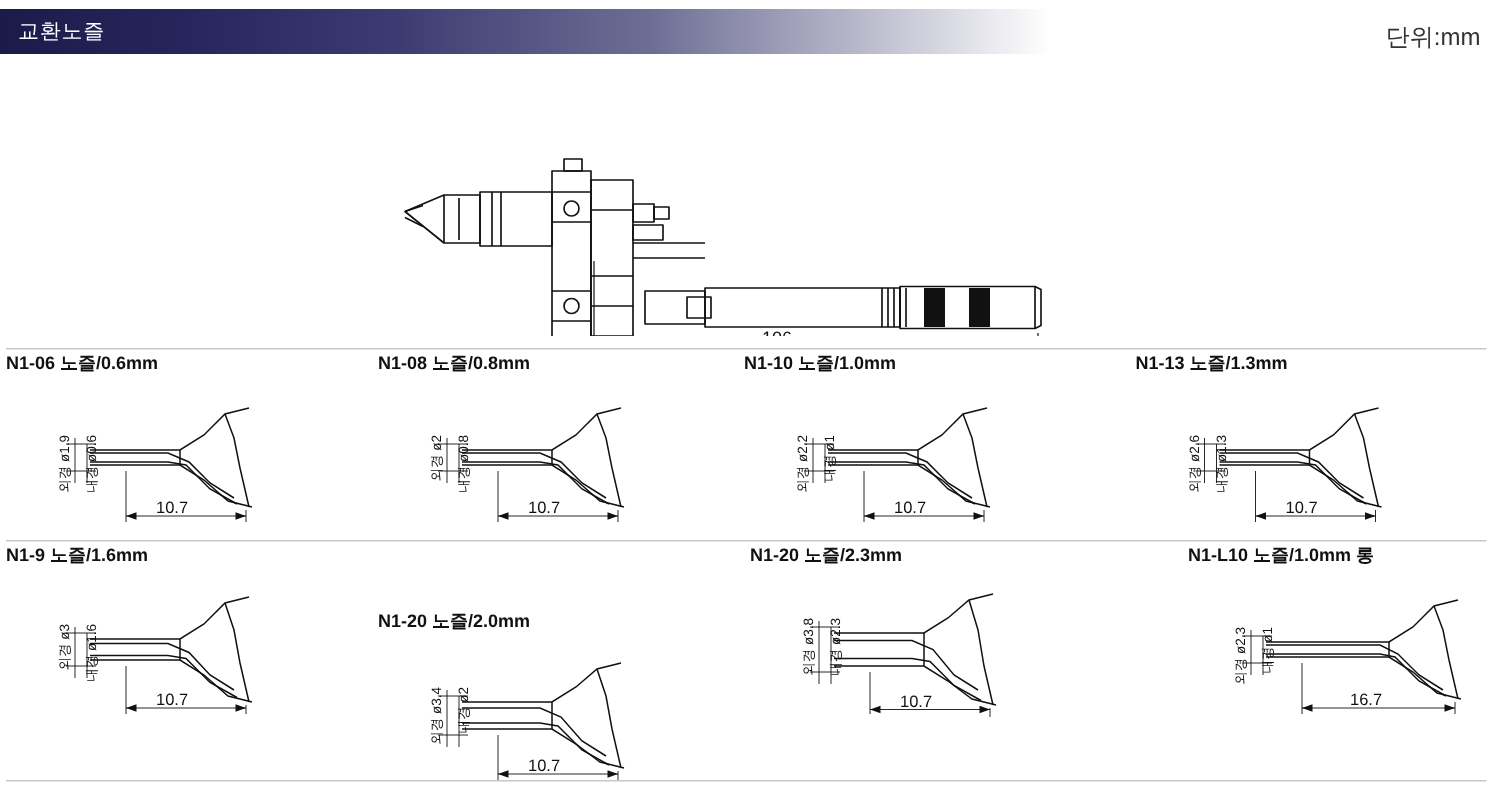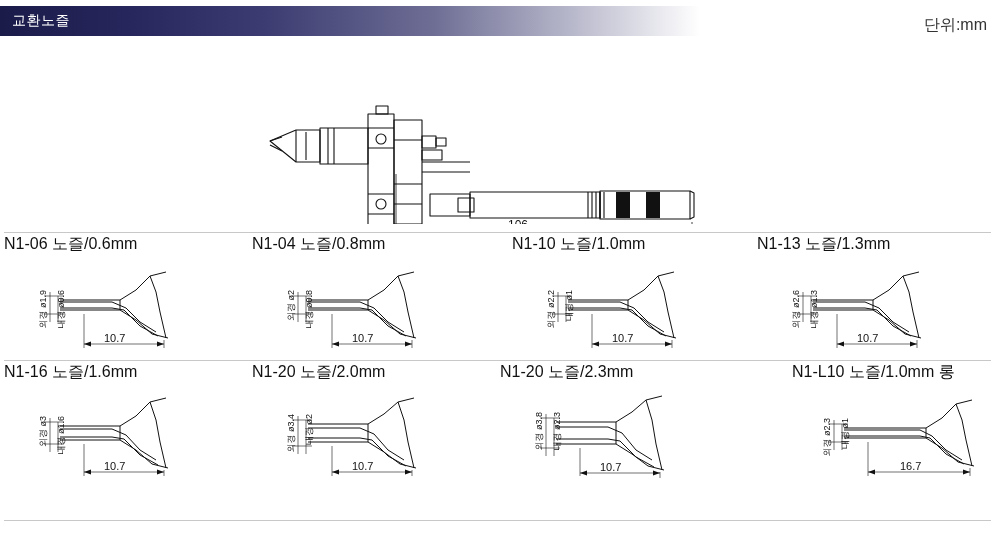--- a/index.html
+++ b/index.html
@@ -79,23 +79,24 @@
   .cell {
     position: absolute;
     top: 0;
     width: 246px;
     height: 128px;
   }
   .cell-title {
     position: absolute;
     left: 4px;
     top: 2px;
-    font-size: 16px;
+    font-size: 12px;
     color: #111111;
     white-space: nowrap;
+    font-weight: bold;
   }
   .cell-svg {
     position: absolute;
     left: 0;
     top: 20px;
   }
   .bottom-rule {
     position: absolute;
     left: 4px;
     top: 520px;
@@ -193,21 +194,21 @@
           <path d="M84 92 L91 89.5 L91 94.5 Z" fill="#111111" stroke="none"></path>
           <path d="M164 92 L157 89.5 L157 94.5 Z" fill="#111111" stroke="none"></path>
         </g>
         <text x="46" y="38" font-size="9" fill="#111111" transform="rotate(-90 46 38)" text-anchor="end">외경 ø1.9</text>
         <text x="64" y="38" font-size="9" fill="#111111" transform="rotate(-90 64 38)" text-anchor="end">내경 ø0.6</text>
         <text x="104" y="90" font-size="11" fill="#111111">10.7</text>
       </svg>
     </div>
 
     <div class="cell" style="left:248px;">
-      <div class="cell-title">N1-04  노즐/0.8mm</div>
+      <div class="cell-title">N1-08  노즐/0.8mm</div>
       <svg class="cell-svg" width="246" height="108" viewBox="0 0 246 108">
         <g fill="none" stroke="#111111" stroke-width="1">
           <path d="M60 48 L120 48 L136 38 L150 24 L166 20"></path>
           <path d="M60 58 L120 58 L136 68 L152 82 L168 86"></path>
           <path d="M60 50 L112 50 L126 56 L140 70 L156 80"></path>
           <path d="M60 56 L112 56 L124 58 L140 74 L158 84"></path>
           <path d="M150 24 L156 40 L160 60 L166 86"></path>
           <path d="M120 48 L120 58"></path>
         </g>
         <g stroke="#111111" stroke-width="0.6" fill="none">
@@ -218,21 +219,21 @@
           <path d="M84 92 L164 92"></path>
           <path d="M84 92 L91 89.5 L91 94.5 Z" fill="#111111" stroke="none"></path>
           <path d="M164 92 L157 89.5 L157 94.5 Z" fill="#111111" stroke="none"></path>
         </g>
         <text x="46" y="38" font-size="9" fill="#111111" transform="rotate(-90 46 38)" text-anchor="end">외경 ø2</text>
         <text x="64" y="38" font-size="9" fill="#111111" transform="rotate(-90 64 38)" text-anchor="end">내경 ø0.8</text>
         <text x="104" y="90" font-size="11" fill="#111111">10.7</text>
       </svg>
     </div>
 
-    <div class="cell" style="left:508px;">
+    <div class="cell" style="left:492px;">
       <div class="cell-title">N1-10  노즐/1.0mm</div>
       <svg class="cell-svg" width="246" height="108" viewBox="0 0 246 108">
         <g fill="none" stroke="#111111" stroke-width="1">
           <path d="M60 48 L120 48 L136 38 L150 24 L166 20"></path>
           <path d="M60 58 L120 58 L136 68 L152 82 L168 86"></path>
           <path d="M60 50 L112 50 L126 56 L140 70 L156 80"></path>
           <path d="M60 56 L112 56 L124 58 L140 74 L158 84"></path>
           <path d="M150 24 L156 40 L160 60 L166 86"></path>
           <path d="M120 48 L120 58"></path>
         </g>
@@ -275,21 +276,21 @@
         <text x="64" y="38" font-size="9" fill="#111111" transform="rotate(-90 64 38)" text-anchor="end">내경 ø1.3</text>
         <text x="104" y="90" font-size="11" fill="#111111">10.7</text>
       </svg>
     </div>
   </div>
 
   <div class="row">
     <div class="row-divider" style="top:0px;"></div>
 
     <div class="cell" style="left:0px;">
-      <div class="cell-title">N1-16  노즐/1.6mm</div>
+      <div class="cell-title">N1-9  노즐/1.6mm</div>
       <svg class="cell-svg" width="246" height="108" viewBox="0 0 246 108">
         <g fill="none" stroke="#111111" stroke-width="1">
           <path d="M60 46 L120 46 L136 36 L150 22 L166 18"></path>
           <path d="M60 60 L120 60 L136 70 L152 84 L168 88"></path>
           <path d="M60 49 L112 49 L126 55 L140 70 L156 80"></path>
           <path d="M60 57 L112 57 L124 59 L140 75 L158 85"></path>
           <path d="M150 22 L156 40 L160 62 L166 88"></path>
           <path d="M120 46 L120 60"></path>
         </g>
         <g stroke="#111111" stroke-width="0.6" fill="none">
@@ -300,21 +301,21 @@
           <path d="M84 92 L164 92"></path>
           <path d="M84 92 L91 89.5 L91 94.5 Z" fill="#111111" stroke="none"></path>
           <path d="M164 92 L157 89.5 L157 94.5 Z" fill="#111111" stroke="none"></path>
         </g>
         <text x="46" y="36" font-size="9" fill="#111111" transform="rotate(-90 46 36)" text-anchor="end">외경 ø3</text>
         <text x="64" y="36" font-size="9" fill="#111111" transform="rotate(-90 64 36)" text-anchor="end">내경 ø1.6</text>
         <text x="104" y="90" font-size="11" fill="#111111">10.7</text>
       </svg>
     </div>
 
-    <div class="cell" style="left:248px;">
+    <div class="cell" style="left:248px;margin-top:44px;">
       <div class="cell-title">N1-20  노즐/2.0mm</div>
       <svg class="cell-svg" width="246" height="108" viewBox="0 0 246 108">
         <g fill="none" stroke="#111111" stroke-width="1">
           <path d="M60 44 L120 44 L136 34 L150 22 L166 18"></path>
           <path d="M60 62 L120 62 L136 72 L152 84 L168 88"></path>
           <path d="M60 48 L112 48 L126 54 L140 70 L156 80"></path>
           <path d="M60 58 L112 58 L124 60 L140 76 L158 86"></path>
           <path d="M150 22 L156 40 L160 62 L166 88"></path>
           <path d="M120 44 L120 62"></path>
         </g>

